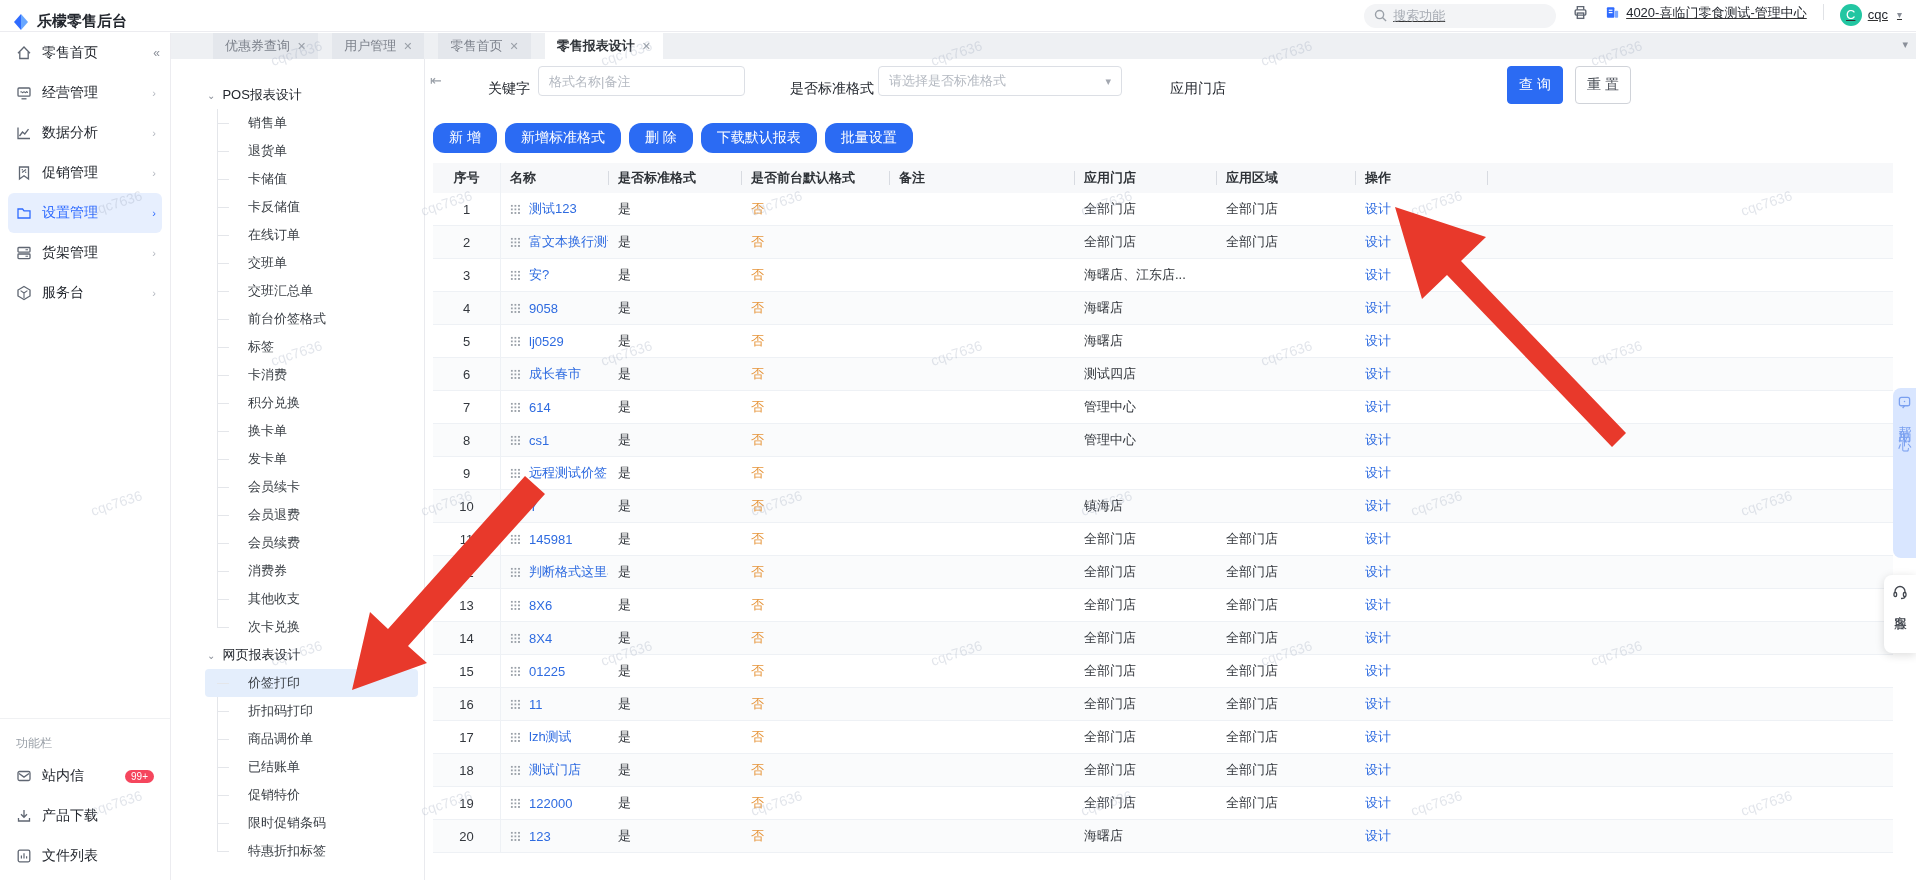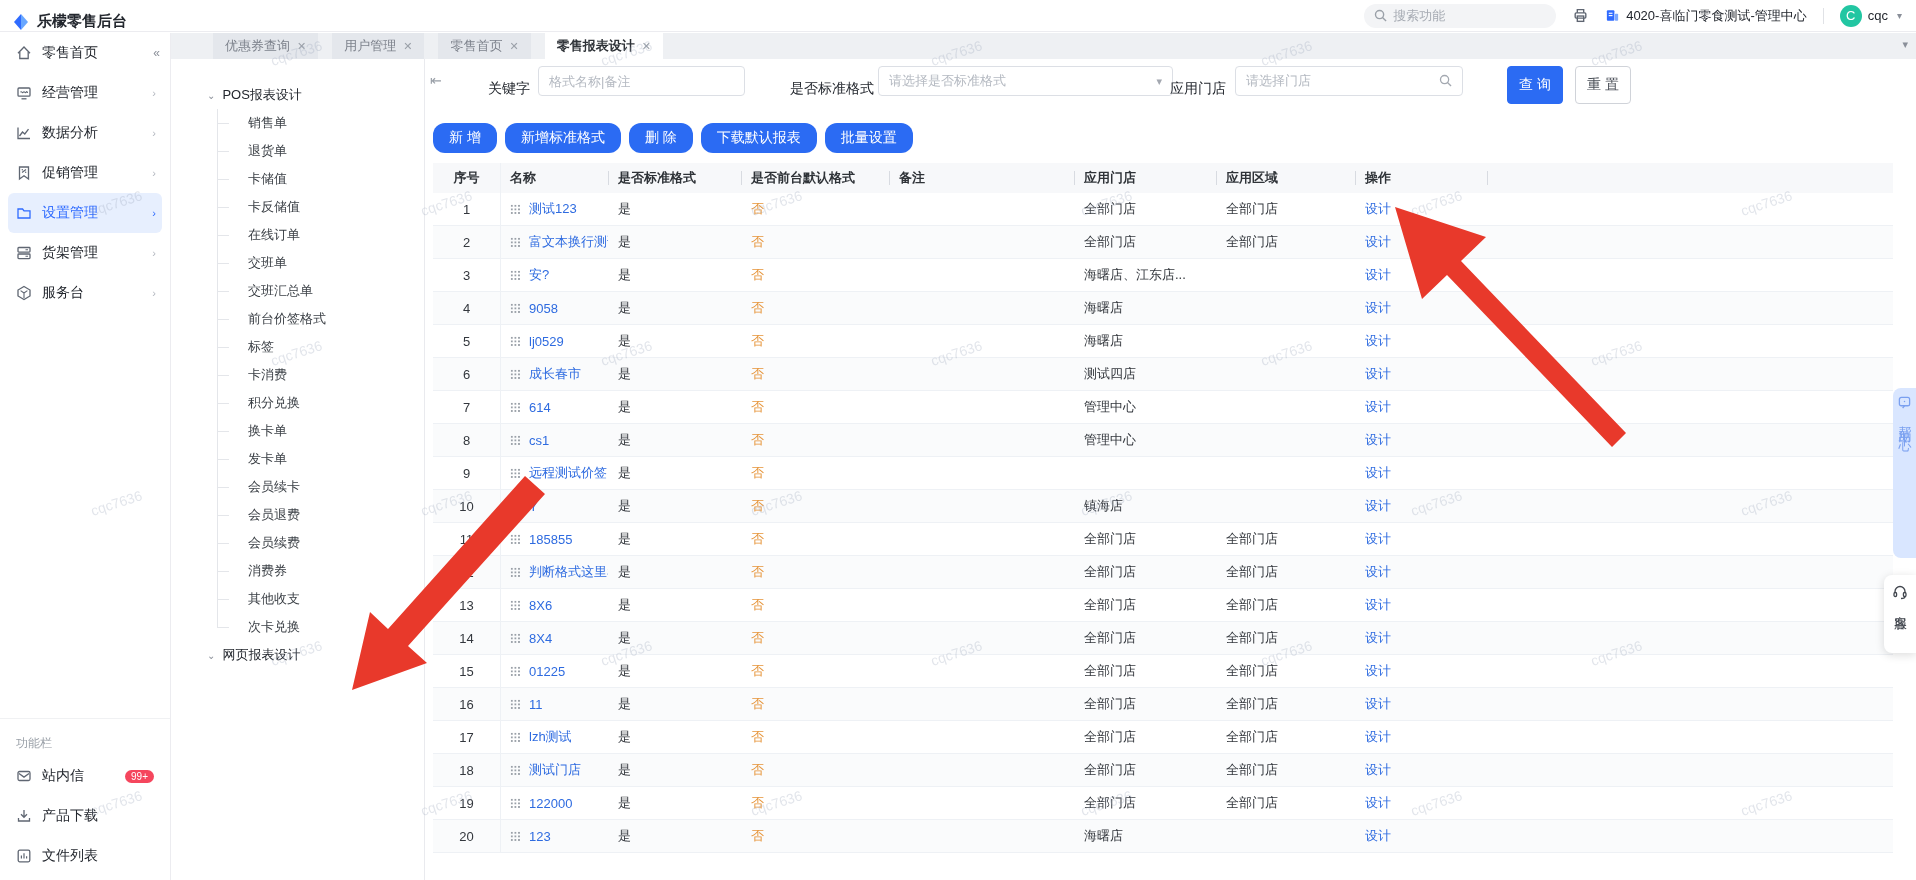--- a/index.html
+++ b/index.html
@@ -8,21 +8,21 @@
   .screen { position:relative; width:1916px; height:880px; overflow:hidden; background:#fff; }
 
   
   .topbar { position:absolute; left:0; top:0; width:1916px; height:32px; background:#fff; border-bottom:1px solid #ececf0; display:flex; align-items:center; z-index:20; }
   .logo-wrap { display:flex; align-items:center; gap:7px; padding-left:12px; width:171px; flex:0 0 auto;margin-top:12px; }
   .logo-title { font-weight:700; font-size:15px; color:#23272e; white-space:nowrap; }
   .top-menu { display:flex; align-items:center; gap:14px; margin-left:8px; }
   .menu-item { padding:3px 10px; border-radius:4px; color:#3c4045; cursor:pointer; white-space:nowrap; }
   .menu-item.active { background:#e7effe; color:#2f6bff; }
   .menu-caret { font-size:10px; color:#8a8f99; margin-left:3px; }
-  .top-right { margin-left:auto; display:flex; align-items:center; gap:16px; padding-right:14px; }
+  .top-right { margin-left:auto; display:flex; align-items:flex-start; gap:16px; padding-right:14px;text-decoration:underline; }
   .top-search { display:flex; align-items:center; gap:6px; width:192px; height:24px; background:#f3f4f6; border-radius:12px; padding:0 10px; color:#9aa0a8; }
   .top-search input { border:none; outline:none; background:transparent; width:140px; font-size:13px; color:#333; }
   .top-search input::placeholder { color:#a6abb3; }
   .org-wrap { display:flex; align-items:center; gap:6px; white-space:nowrap; color:#23272e; font-size:13px; }
   .top-divider { width:1px; height:16px; background:#e0e2e6; }
   .avatar { width:22px; height:22px; border-radius:50%; background:#22c6a2; color:#fff; font-size:13px; display:flex; align-items:center; justify-content:center; }
   .user-wrap { display:flex; align-items:center; gap:6px; font-size:13px; color:#23272e; }
 
   
   .sidebar { position:absolute; left:0; top:33px; width:171px; height:847px; background:#fff; border-right:1px solid #ececf0; z-index:15; display:flex; flex-direction:column; }
@@ -304,47 +304,47 @@
           <div class="tree-item">消费券</div>
           <div class="tree-item">其他收支</div>
           <div class="tree-item">次卡兑换</div>
         </div>
       </div>
       <div class="tree-group">
         <div class="tree-group-header">
           <span class="tree-caret">⌄</span>
           <span>网页报表设计</span>
         </div>
+        <div class="tree-children">
+          <div class="tree-item selected">价签打印</div>
+          <div class="tree-item">折扣码打印</div>
+          <div class="tree-item">商品调价单</div>
+          <div class="tree-item">已结账单</div>
+          <div class="tree-item">促销特价</div>
+          <div class="tree-item">限时促销条码</div>
+          <div class="tree-item">特惠折扣标签</div>
+        </div>
       </div>
     </div>
 
   <div class="main">
     <span class="panel-collapse">⇤</span>
 
     <span class="filter-label" style="left:63px;">关键字</span>
     <div class="f-input" style="left:113px; width:207px;">
       <input placeholder="格式名称|备注" style="">
     </div>
 
     <span class="filter-label" style="left:365px;">是否标准格式</span>
-    <div class="f-input" style="left:453px; width:295px;">
+    <div class="f-input" style="left:453px; width:244px;">
       <span>请选择是否标准格式</span>
       <span class="f-caret">▾</span>
     </div>
 
     <span class="filter-label" style="left:745px;">应用门店</span>
-    <div class="f-input" style="left:810px; width:228px;">
-      <span>请选择门店</span>
-      <span class="f-caret">
-        <svg width="13" height="13" viewBox="0 0 14 14" fill="none" stroke="#a3a8b0" stroke-width="1.4">
-            <circle cx="6" cy="6" r="4.4"></circle>
-            <path d="M9.4 9.4L13 13"></path>
-          </svg>
-      </span>
-    </div>
 
     <div class="btn btn-primary" style="left:1082px; width:56px;">查 询</div>
     <div class="btn btn-plain" style="left:1150px; width:56px;">重 置</div>
 
     <div class="toolbar" id="toolbar">
         <div class="tbtn">新 增</div>
         <div class="tbtn">新增标准格式</div>
         <div class="tbtn">删 除</div>
         <div class="tbtn">下载默认报表</div>
         <div class="tbtn">批量设置</div>
@@ -500,21 +500,21 @@
             <div class="tcell"></div>
             <div class="tcell">镇海店</div>
             <div class="tcell"></div>
             <div class="tcell"><a class="lnk">设计</a></div>
             <div class="tcell"></div>
           </div>
           <div class="tgrid trow">
             <div class="tcell tc-no">11</div>
             <div class="tcell tc-name">
               <span class="drag-dots"></span>
-              <a class="lnk">185855</a>
+              <a class="lnk">145981</a>
             </div>
             <div class="tcell">是</div>
             <div class="tcell tc-front">否</div>
             <div class="tcell"></div>
             <div class="tcell">全部门店</div>
             <div class="tcell">全部门店</div>
             <div class="tcell"><a class="lnk">设计</a></div>
             <div class="tcell"></div>
           </div>
           <div class="tgrid trow">

